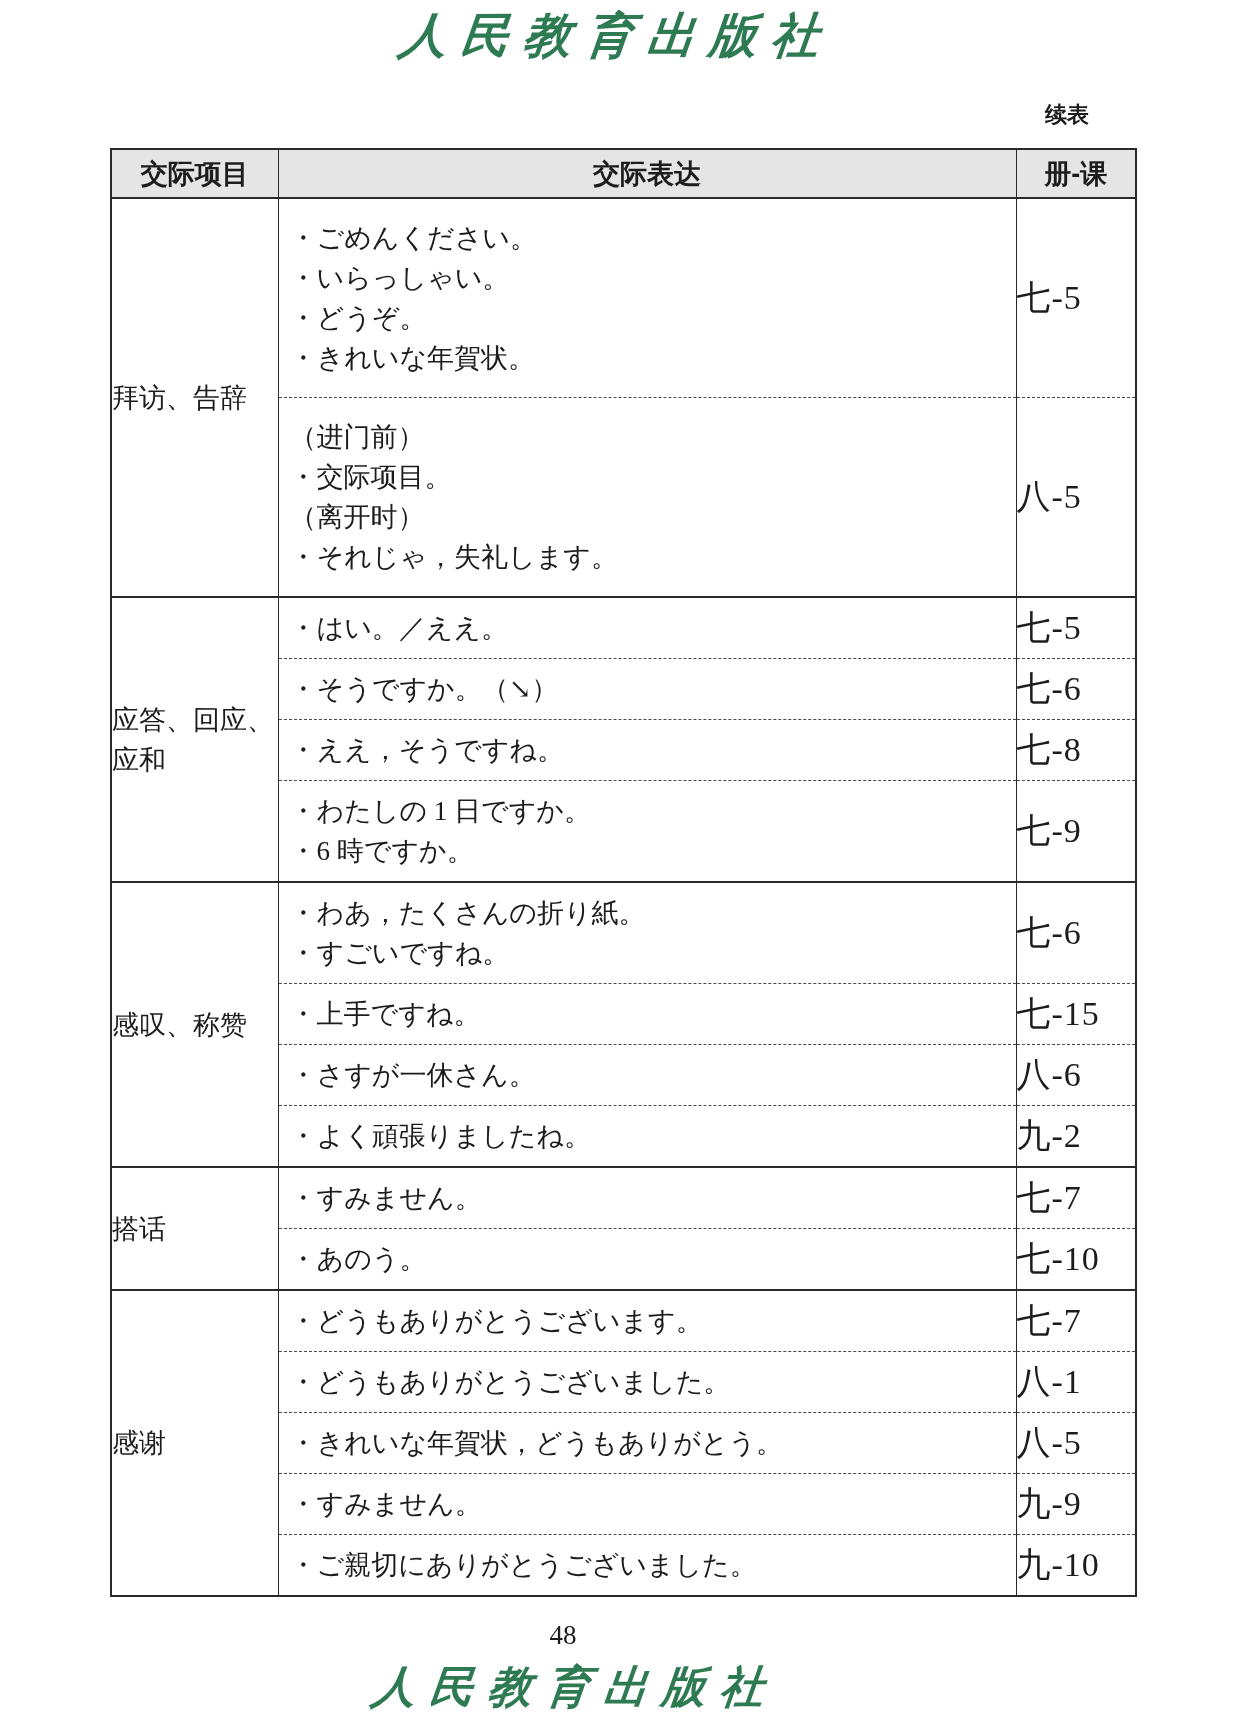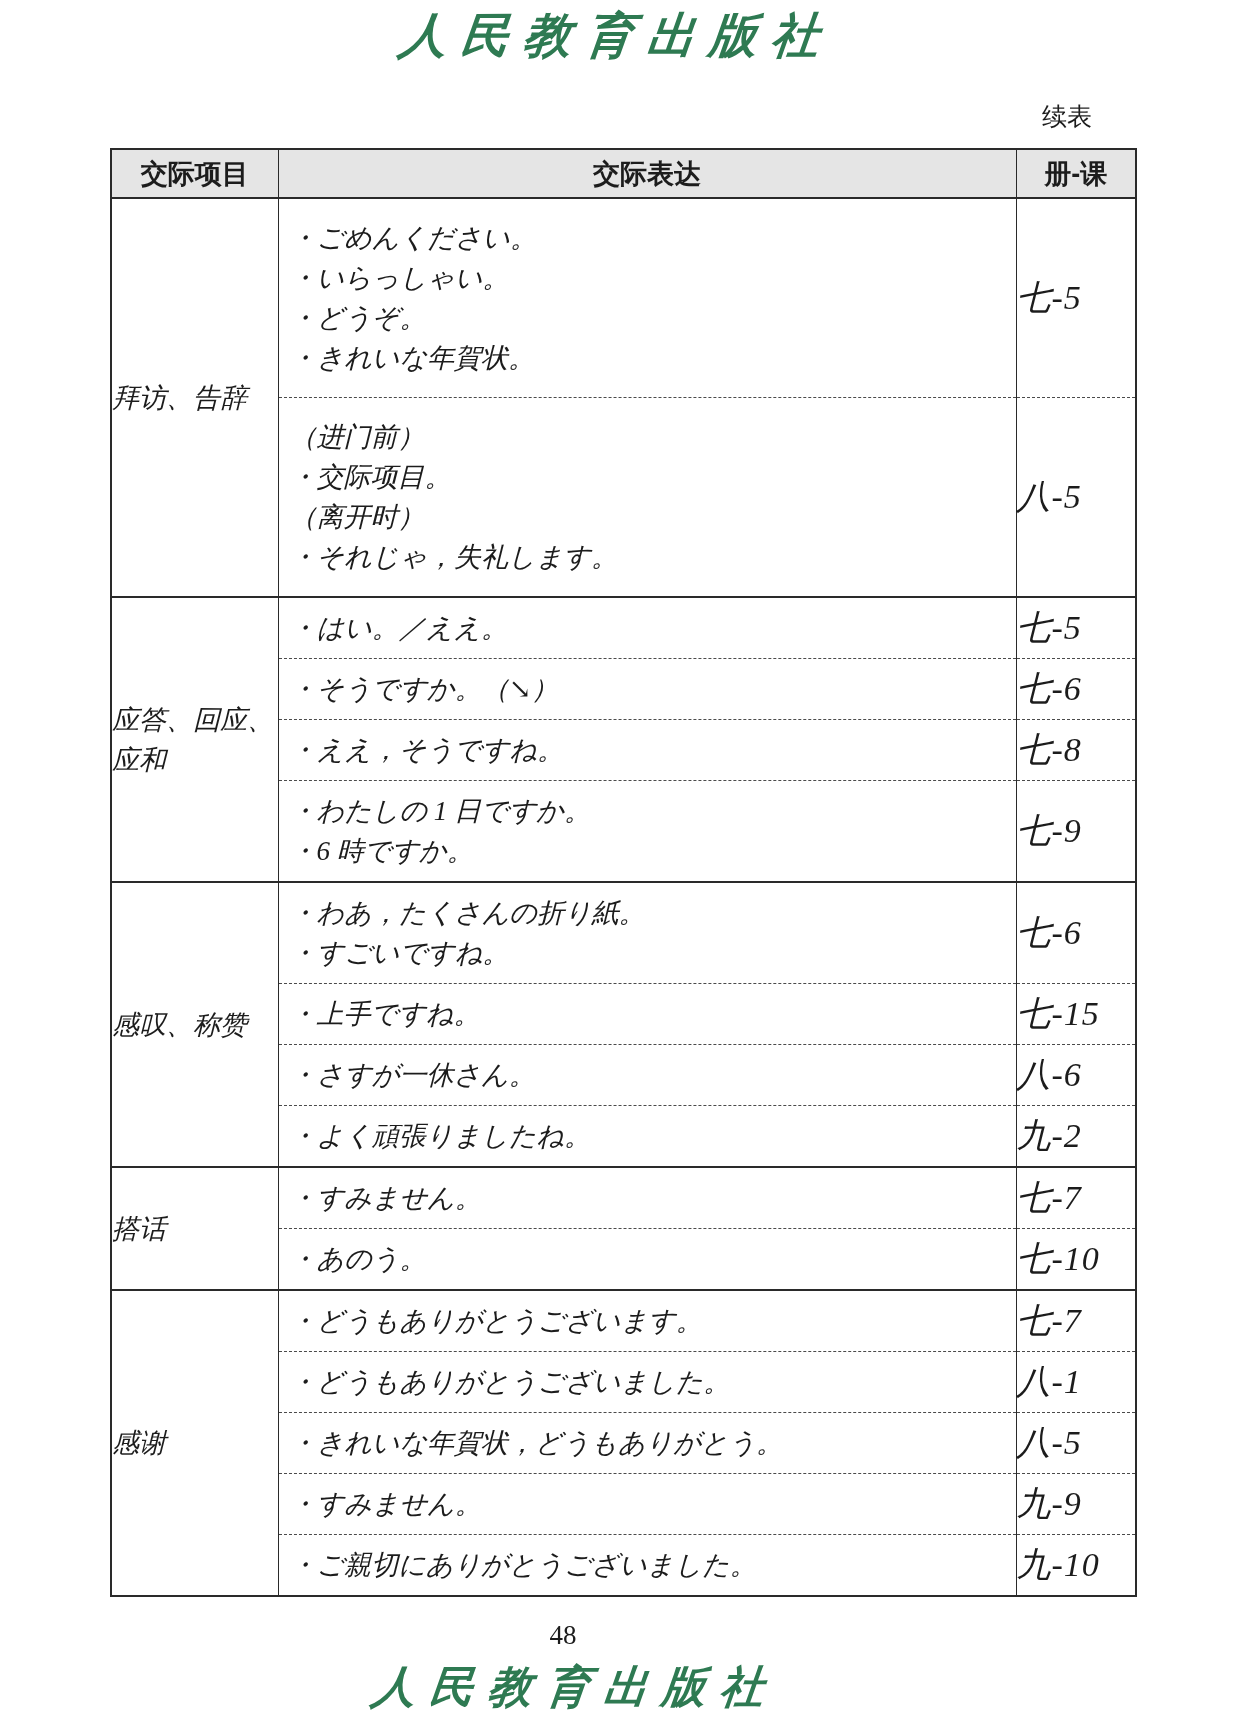--- a/index.html
+++ b/index.html
@@ -8,41 +8,41 @@
     font-family:"Liberation Serif","DejaVu Serif",serif; color:#1c1c1c; overflow:hidden;
   }
   .logo {
     position:absolute; text-align:center; font-weight:bold; font-style:italic;
     letter-spacing:14px; transform:skewX(-6deg); white-space:nowrap;
   }
   .logo-top   { top:4px;    left:0; width:1233px; font-size:48px; }
   .logo-bottom{ top:1658px; left:0; width:1150px; font-size:44px; }
   .continued {
     position:absolute; top:100px; left:1005px; width:124px; text-align:center;
-    font-size:25px; font-family:"Liberation Sans","DejaVu Sans",sans-serif;
+    font-size:22px; font-family:"Liberation Sans","DejaVu Sans",sans-serif;font-weight:bold;
   }
   .page-number { position:absolute; top:1620px; left:0; width:1110px; text-align:center; font-size:27px;padding-left:8px; }
 
   table.tbl {
     position:absolute; left:110px; top:148px; width:1025px;
     border-collapse:collapse; table-layout:fixed;
     border:2.5px solid #2a2a2a;
   }
   col.c-cat  { width:167px; }
   col.c-expr { width:738px; }
   col.c-vol  { width:120px; }
 
   .tbl th {
     background:#e5e5e5; border-bottom:2.5px solid #2a2a2a;
     font-family:"Liberation Sans","DejaVu Sans",sans-serif;
     font-weight:bold; font-size:27px; height:47px; padding:0; text-align:center;
   }
   .tbl th.v-sep, .tbl td.v-sep { border-right:1.5px solid #2a2a2a;margin-left:32px; }
 
-  .tbl td { border-top:1px dashed #4a4a4a; padding:0; vertical-align:middle;font-style:italic; }
+  .tbl td { border-top:1px dashed #4a4a4a; padding:0; vertical-align:middle; }
   .tbl tr.section-start td { border-top:2px solid #2a2a2a; }
 
   td.category-cell { font-size:27px; line-height:40px; }
   td.expression-cell { padding:10px 8px 10px 11px; font-size:27px; }
   tr.roomy td.expression-cell { padding-top:19px; padding-bottom:19px; }
   .expr-line { line-height:40px; white-space:nowrap; }
   td.value-cell { text-align:left; font-size:34px; letter-spacing:1px;margin-left:28px; }
 </style>
 </head>
 <body>

